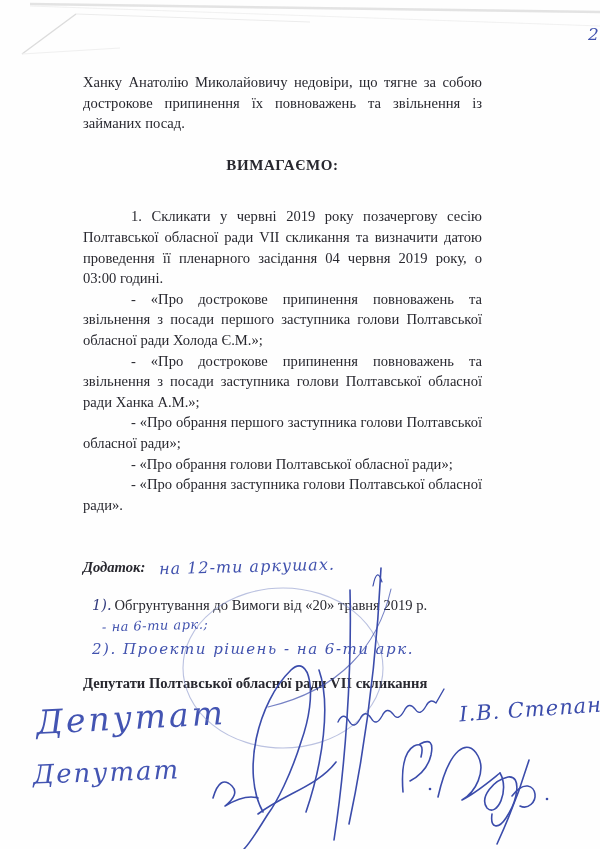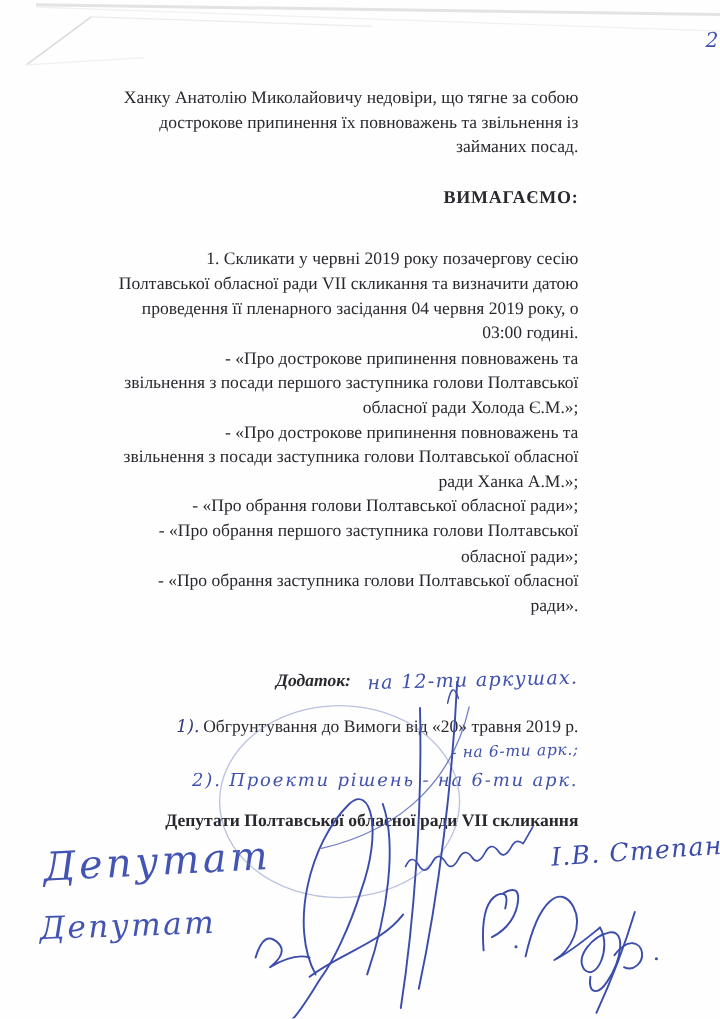--- a/index.html
+++ b/index.html
@@ -20,21 +20,21 @@
   .doc {
     position: absolute; left: 0; top: 0;
     width: 522px;
     box-sizing: border-box;
     padding: 72px 40px 0 83px;
     font-size: 14.6px;
     line-height: 20.6px;
     color: #28282f;
     text-align: justify;
   }
-  .doc p { margin: 0; text-align: right; }
+  .doc p { margin: 0; }
   .para { text-indent: 48px; }
   .para.noindent { text-indent: 0; }
   .heading {
     text-align: center;
     text-indent: 0;
     font-weight: bold;
     font-size: 15px;
     letter-spacing: 0.6px;
     margin: 21px 0 31px 0 !important;
   }
@@ -101,22 +101,22 @@
 
   <div class="doc">
     <p class="para noindent">Ханку Анатолію Миколайовичу недовіри, що тягне за собою дострокове припинення їх повноважень та звільнення із займаних посад.</p>
 
     <p class="heading">ВИМАГАЄМО:</p>
 
     <p class="para">1. Скликати у червні 2019 року позачергову сесію Полтавської обласної ради VII скликання та визначити датою проведення її пленарного засідання 04 червня 2019 року, о 03:00 годині.</p>
 
     <p class="para">- «Про дострокове припинення повноважень та звільнення з посади першого заступника голови Полтавської обласної ради Холода Є.М.»;</p>
     <p class="para">- «Про дострокове припинення повноважень та звільнення з посади заступника голови Полтавської обласної ради Ханка А.М.»;</p>
+    <p class="para">- «Про обрання першого заступника голови Полтавської обласної ради»;</p>
     <p class="para">- «Про обрання голови Полтавської обласної ради»;</p>
-    <p class="para">- «Про обрання першого заступника голови Полтавської обласної ради»;</p>
     <p class="para">- «Про обрання заступника голови Полтавської обласної ради».</p>
 
     <p class="attachment">
       <span class="bold">Додаток:</span>
       <span class="hw hw-inline attach-hand">на 12-ти аркушах.</span>
     </p>
 
     <p class="encl1">
       <span class="hw encl-num">1).</span><span>Обгрунтування до Вимоги від «20» травня 2019 р.</span>
       <span class="hw hw-inline encl-suffix">- на 6-ти арк.;</span>

